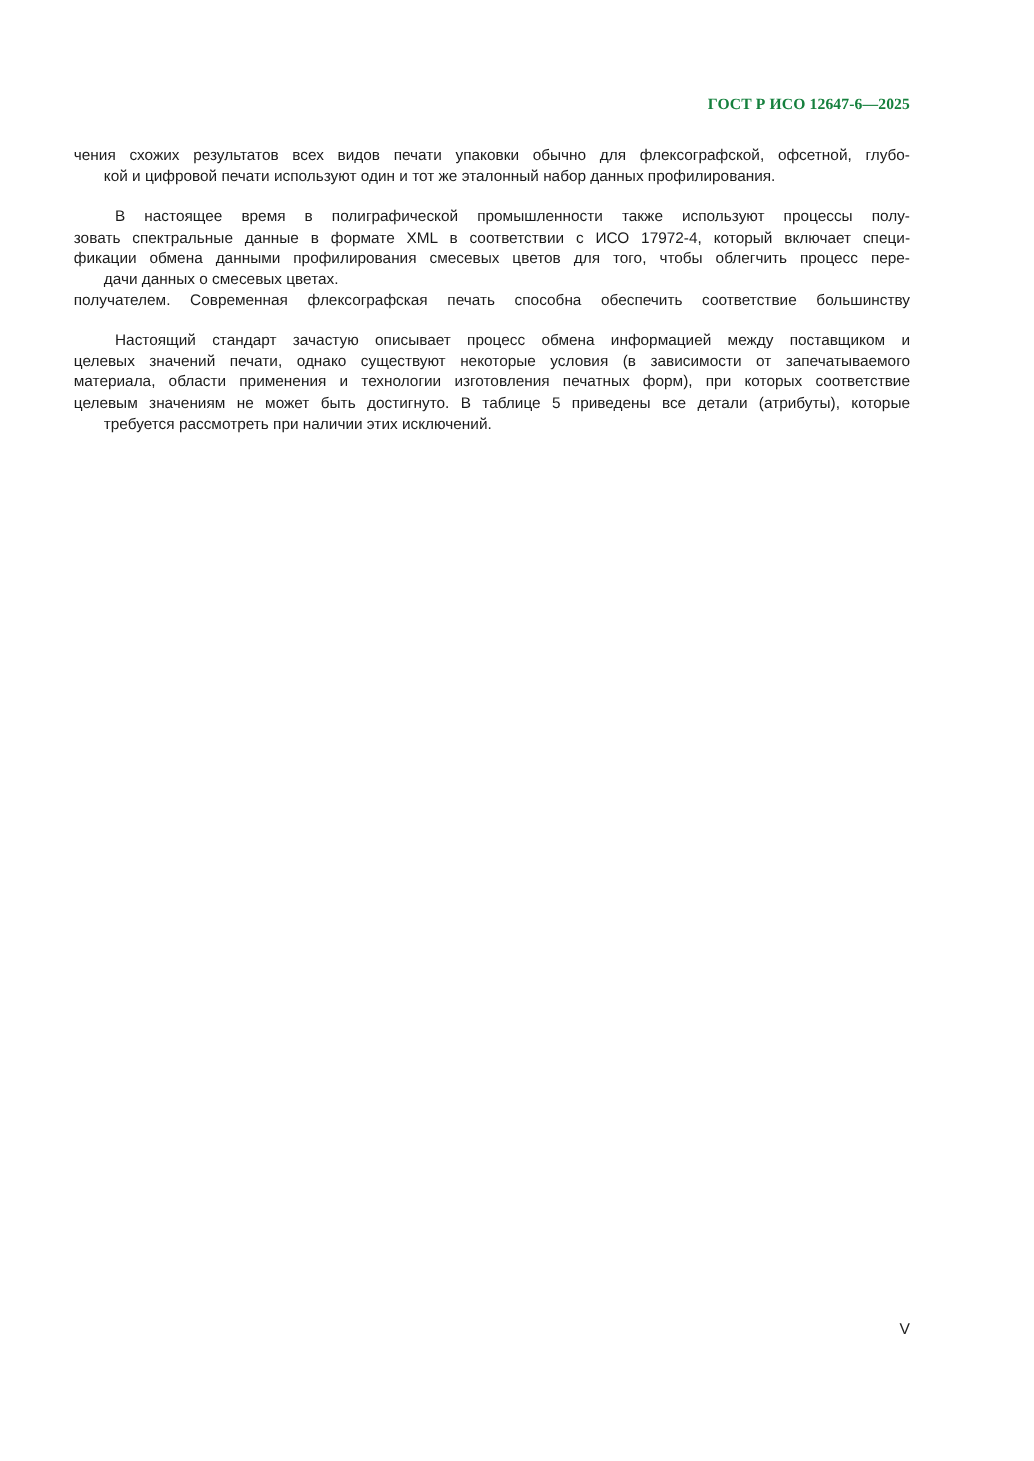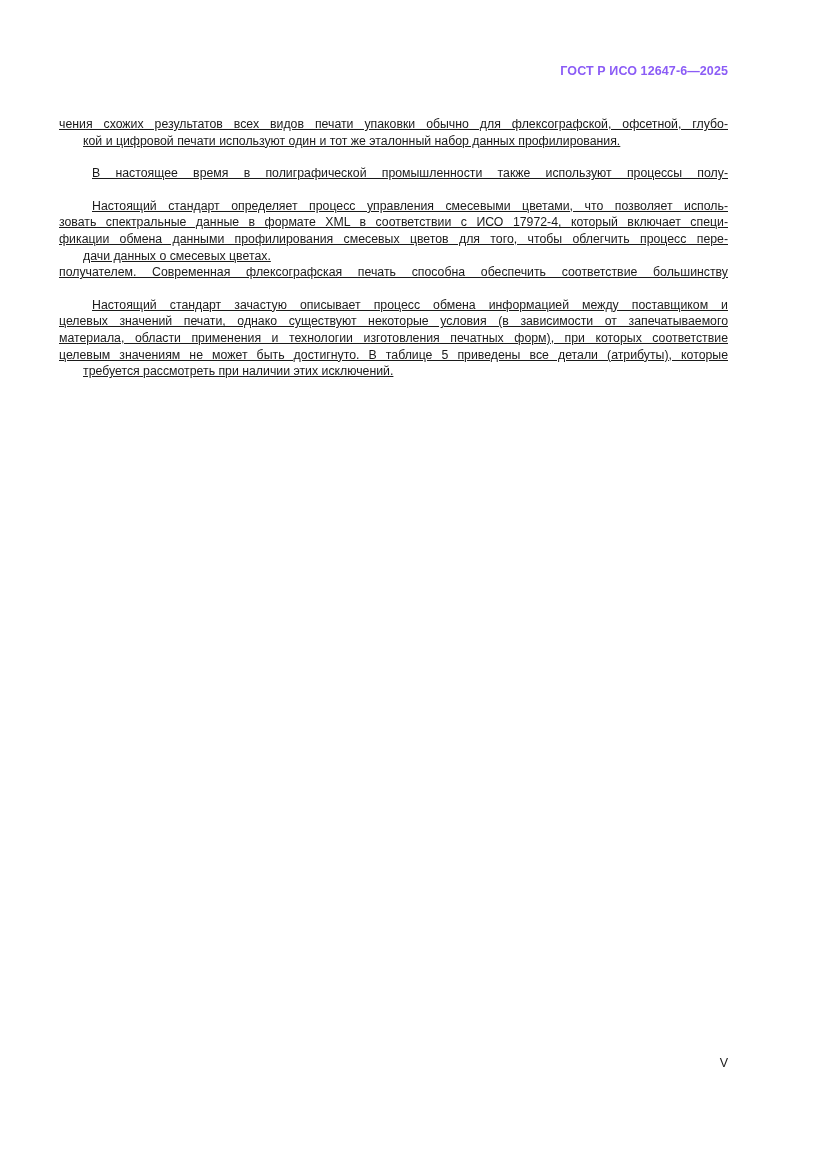--- a/index.html
+++ b/index.html
@@ -10,42 +10,42 @@
     body {
       width: 827px;
       height: 1169px;
       position: relative;
       overflow: hidden;
       font-family: "Liberation Sans", sans-serif;
       color: #1a1a1a;
     }
     .header {
       position: absolute;
-      top: 64px;
+      top: 76px;
       right: 99px;
       font-size: 12.5px;
       font-weight: bold;
       letter-spacing: 0.1px;
-      color: #8b5cf6;
+      color: #15803d;
+      font-family: Liberation Serif, serif;
     }
     .body-text {
       position: absolute;
       left: 59px;
       top: 116px;
       width: 669px;
       font-size: 12.3px;
       line-height: 16.6px;
     }
     .line {
       display: block;
       text-align: justify;
       text-align-last: justify;
       white-space: nowrap;
       height: 16.6px;
-      text-decoration: underline;
     }
     .line.last {
       text-align-last: left;
       padding-left: 24px;
     }
     .line.indent {
       padding-left: 33px;
       margin-top: 16px;
     }
     .page-number {
@@ -65,21 +65,20 @@
 
 <div class="body-text">
   <div>
     <span class="line">чения схожих результатов всех видов печати упаковки обычно для флексографской, офсетной, глубо-</span>
     <span class="line last">кой и цифровой печати используют один и тот же эталонный набор данных профилирования.</span>
   </div>
   <div>
     <span class="line indent">В настоящее время в полиграфической промышленности также используют процессы полу-</span>
   </div>
   <div>
-    <span class="line indent">Настоящий стандарт определяет процесс управления смесевыми цветами, что позволяет исполь-</span>
     <span class="line">зовать спектральные данные в формате XML в соответствии с ИСО 17972-4, который включает специ-</span>
     <span class="line">фикации обмена данными профилирования смесевых цветов для того, чтобы облегчить процесс пере-</span>
     <span class="line last">дачи данных о смесевых цветах.</span>
   </div>
   <div>
     <span class="line">получателем. Современная флексографская печать способна обеспечить соответствие большинству</span>
     <span class="line indent">Настоящий стандарт зачастую описывает процесс обмена информацией между поставщиком и</span>
     <span class="line">целевых значений печати, однако существуют некоторые условия (в зависимости от запечатываемого</span>
     <span class="line">материала, области применения и технологии изготовления печатных форм), при которых соответствие</span>
     <span class="line">целевым значениям не может быть достигнуто. В таблице 5 приведены все детали (атрибуты), которые</span>

